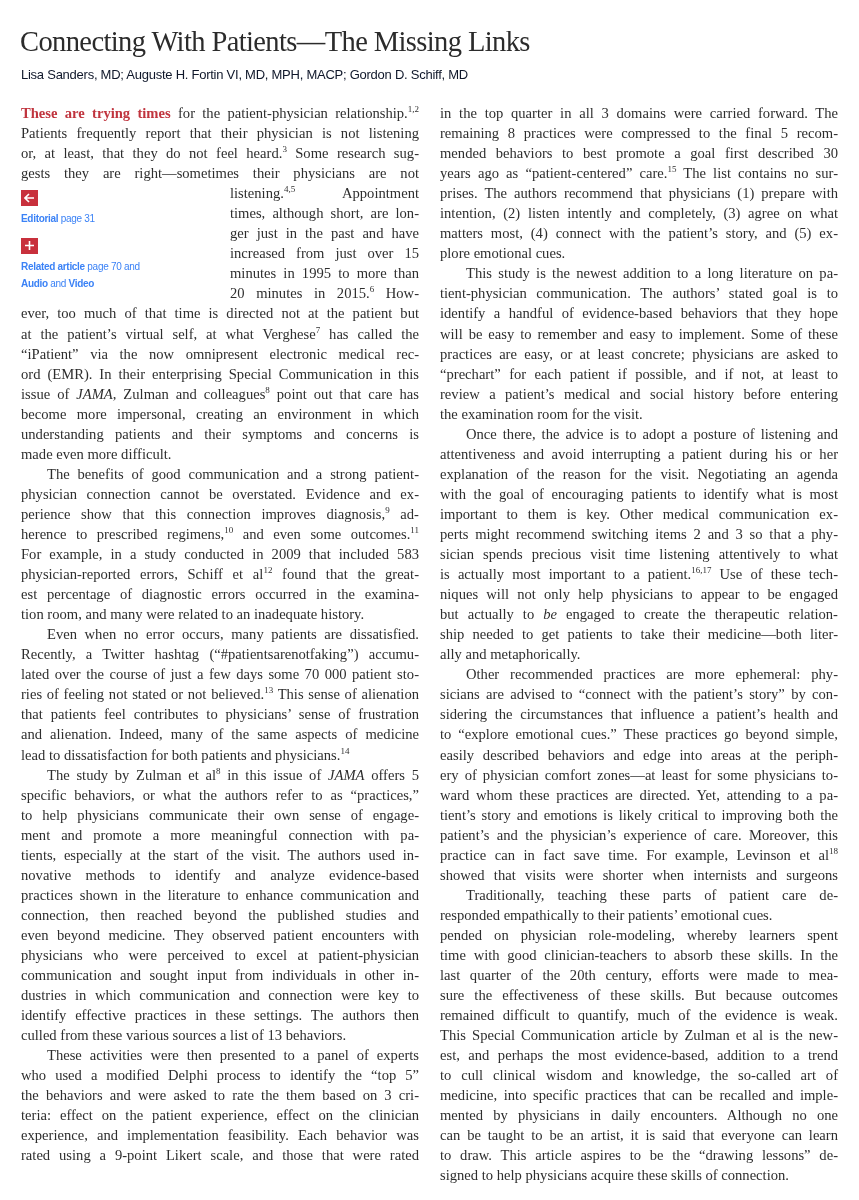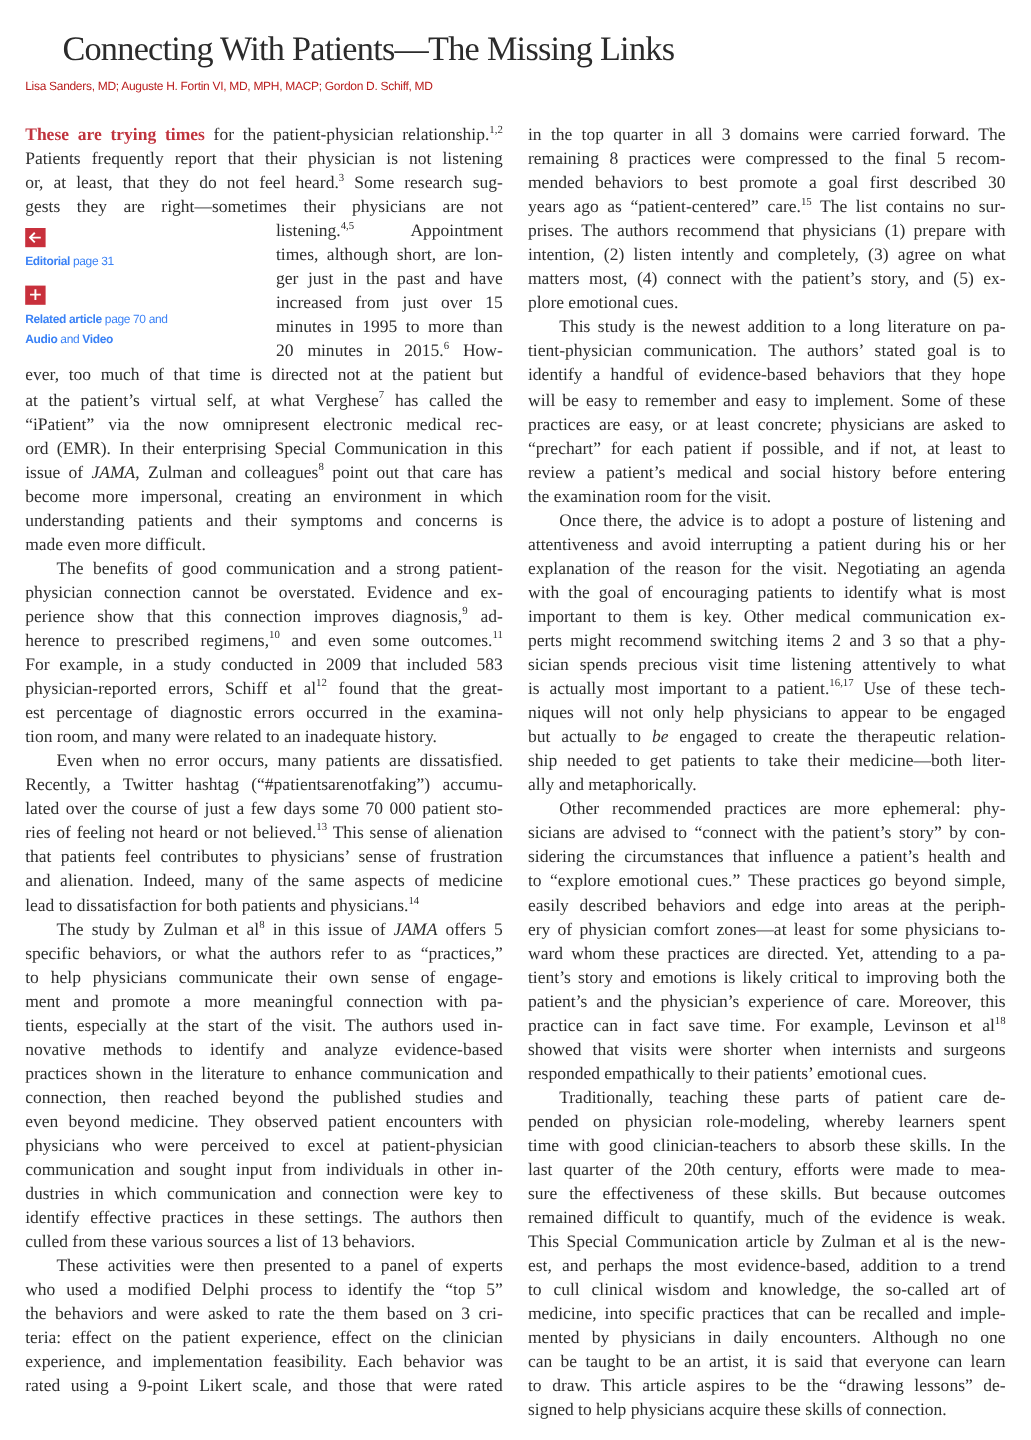--- a/index.html
+++ b/index.html
@@ -1,25 +1,25 @@
 <!DOCTYPE html>
 <html><head>
 <meta charset="utf-8">
 <style>
   html, body { margin: 0; padding: 0; background: #ffffff; }
   body { width: 859px; height: 1200px; position: relative; overflow: hidden; color: #2a2a2a; }
   .title {
     position: absolute; left: 20px; top: 26px;
     font-family: "Liberation Serif", "DejaVu Serif", serif;
-    font-size: 28.5px; color: #2b2b2b; letter-spacing: -0.6px; white-space: nowrap; margin-left: 32px;
+    font-size: 28.5px; color: #2b2b2b; letter-spacing: -0.6px; white-space: nowrap;
   }
   .authors {
     position: absolute; left: 21px; top: 67px;
     font-family: "Liberation Sans", "DejaVu Sans", sans-serif;
-    font-size: 10px; color: #b91c1c; letter-spacing: -0.25px; white-space: nowrap;
+    font-size: 13px; color: #0f172a; letter-spacing: -0.25px; white-space: nowrap;
   }
   .col {
     position: absolute; top: 103px;
     font-family: Liberation Serif, serif;
     font-size: 14.6px; color: #2e2e2e;
   }
   .col.left { left: 21px; width: 398px; }
   .col.right { left: 440px; width: 398px; }
   .line { height: 20.05px; line-height: 20.05px; white-space: nowrap; text-align: justify; text-align-last: justify; overflow: visible; }
   .line.last { text-align-last: left; }
@@ -90,21 +90,21 @@
   <div class="line"><span>physician connection cannot be overstated. Evidence and ex-</span></div>
   <div class="line"><span>perience show that this connection improves diagnosis,</span><sup>9</sup><span> ad-</span></div>
   <div class="line"><span>herence to prescribed regimens,</span><sup>10</sup><span> and even some outcomes.</span><sup>11</sup></div>
   <div class="line"><span>For example, in a study conducted in 2009 that included 583</span></div>
   <div class="line"><span>physician-reported errors, Schiff et al</span><sup>12</sup><span> found that the great-</span></div>
   <div class="line"><span>est percentage of diagnostic errors occurred in the examina-</span></div>
   <div class="line last"><span>tion room, and many were related to an inadequate history.</span></div>
   <div class="line indent"><span>Even when no error occurs, many patients are dissatisfied.</span></div>
   <div class="line"><span>Recently, a Twitter hashtag (“#patientsarenotfaking”) accumu-</span></div>
   <div class="line"><span>lated over the course of just a few days some 70 000 patient sto-</span></div>
-  <div class="line"><span>ries of feeling not heard or not believed.</span><sup>13</sup><span> This sense of alienation</span></div>
+  <div class="line"><span>ries of feeling not stated or not believed.</span><sup>13</sup><span> This sense of alienation</span></div>
   <div class="line"><span>that patients feel contributes to physicians’ sense of frustration</span></div>
   <div class="line"><span>and alienation. Indeed, many of the same aspects of medicine</span></div>
   <div class="line last"><span>lead to dissatisfaction for both patients and physicians.</span><sup>14</sup></div>
   <div class="line indent"><span>The study by Zulman et al</span><sup>8</sup><span> in this issue of </span><i>JAMA</i><span> offers 5</span></div>
   <div class="line"><span>specific behaviors, or what the authors refer to as “practices,”</span></div>
   <div class="line"><span>to help physicians communicate their own sense of engage-</span></div>
   <div class="line"><span>ment and promote a more meaningful connection with pa-</span></div>
   <div class="line"><span>tients, especially at the start of the visit. The authors used in-</span></div>
   <div class="line"><span>novative methods to identify and analyze evidence-based</span></div>
   <div class="line"><span>practices shown in the literature to enhance communication and</span></div>
@@ -156,22 +156,22 @@
   <div class="line"><span>sicians are advised to “connect with the patient’s story” by con-</span></div>
   <div class="line"><span>sidering the circumstances that influence a patient’s health and</span></div>
   <div class="line"><span>to “explore emotional cues.” These practices go beyond simple,</span></div>
   <div class="line"><span>easily described behaviors and edge into areas at the periph-</span></div>
   <div class="line"><span>ery of physician comfort zones—at least for some physicians to-</span></div>
   <div class="line"><span>ward whom these practices are directed. Yet, attending to a pa-</span></div>
   <div class="line"><span>tient’s story and emotions is likely critical to improving both the</span></div>
   <div class="line"><span>patient’s and the physician’s experience of care. Moreover, this</span></div>
   <div class="line"><span>practice can in fact save time. For example, Levinson et al</span><sup>18</sup></div>
   <div class="line"><span>showed that visits were shorter when internists and surgeons</span></div>
+  <div class="line indent"><span>Traditionally, teaching these parts of patient care de-</span></div>
   <div class="line last"><span>responded empathically to their patients’ emotional cues.</span></div>
-  <div class="line indent"><span>Traditionally, teaching these parts of patient care de-</span></div>
   <div class="line"><span>pended on physician role-modeling, whereby learners spent</span></div>
   <div class="line"><span>time with good clinician-teachers to absorb these skills. In the</span></div>
   <div class="line"><span>last quarter of the 20th century, efforts were made to mea-</span></div>
   <div class="line"><span>sure the effectiveness of these skills. But because outcomes</span></div>
   <div class="line"><span>remained difficult to quantify, much of the evidence is weak.</span></div>
   <div class="line"><span>This Special Communication article by Zulman et al is the new-</span></div>
   <div class="line"><span>est, and perhaps the most evidence-based, addition to a trend</span></div>
   <div class="line"><span>to cull clinical wisdom and knowledge, the so-called art of</span></div>
   <div class="line"><span>medicine, into specific practices that can be recalled and imple-</span></div>
   <div class="line"><span>mented by physicians in daily encounters. Although no one</span></div>

